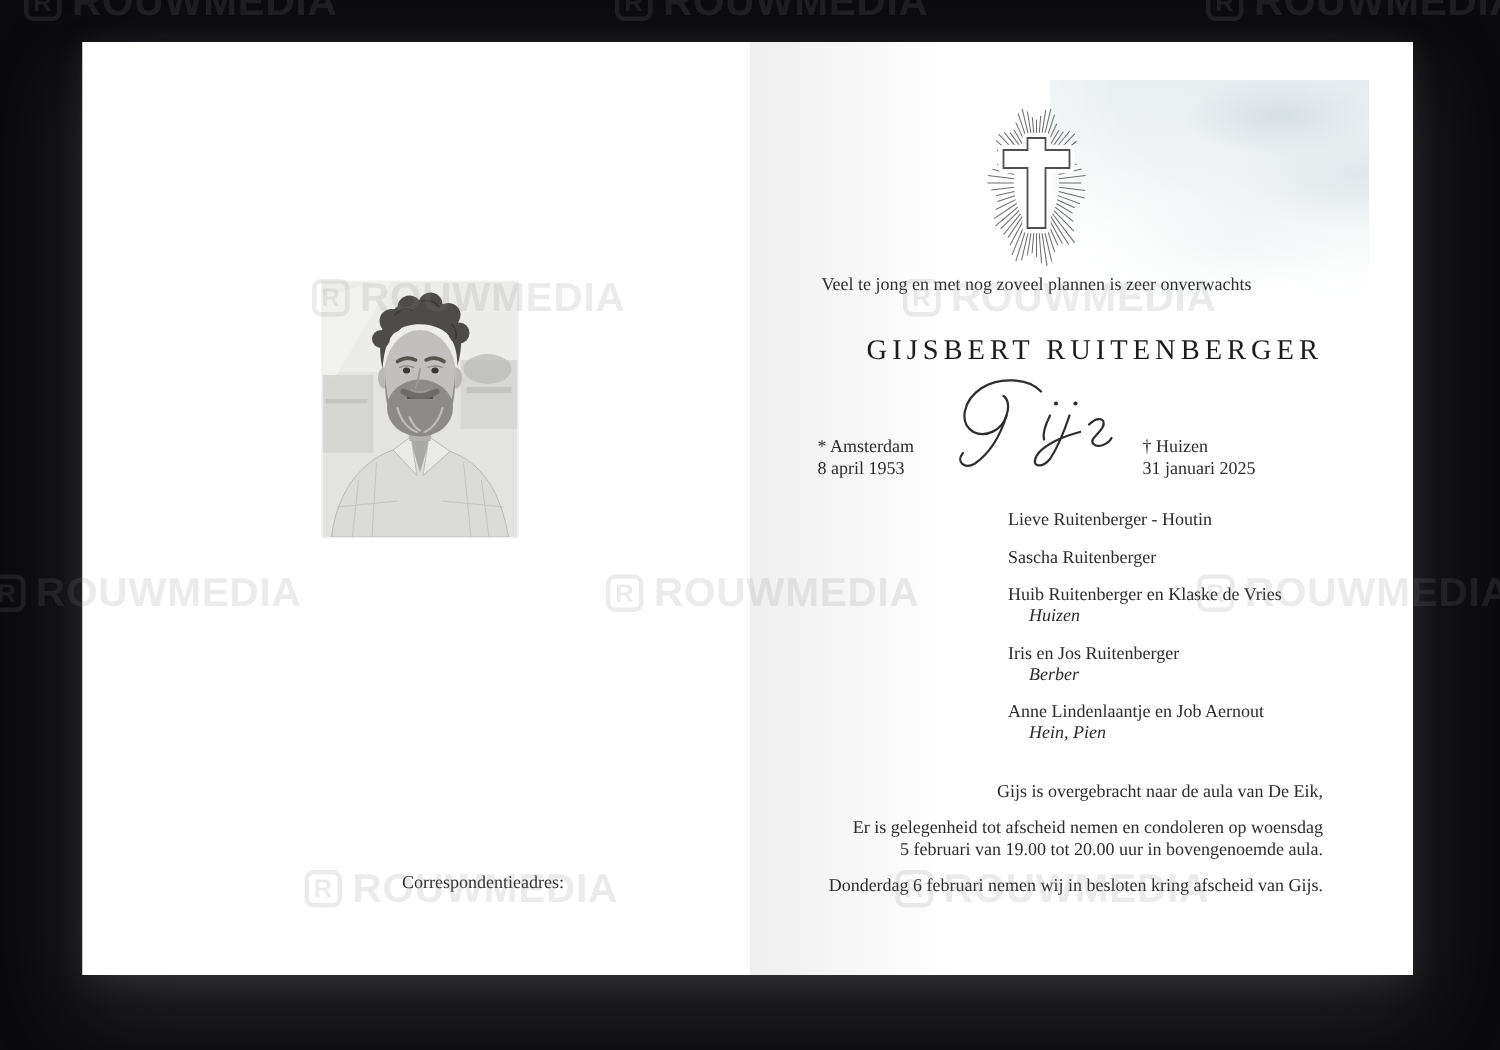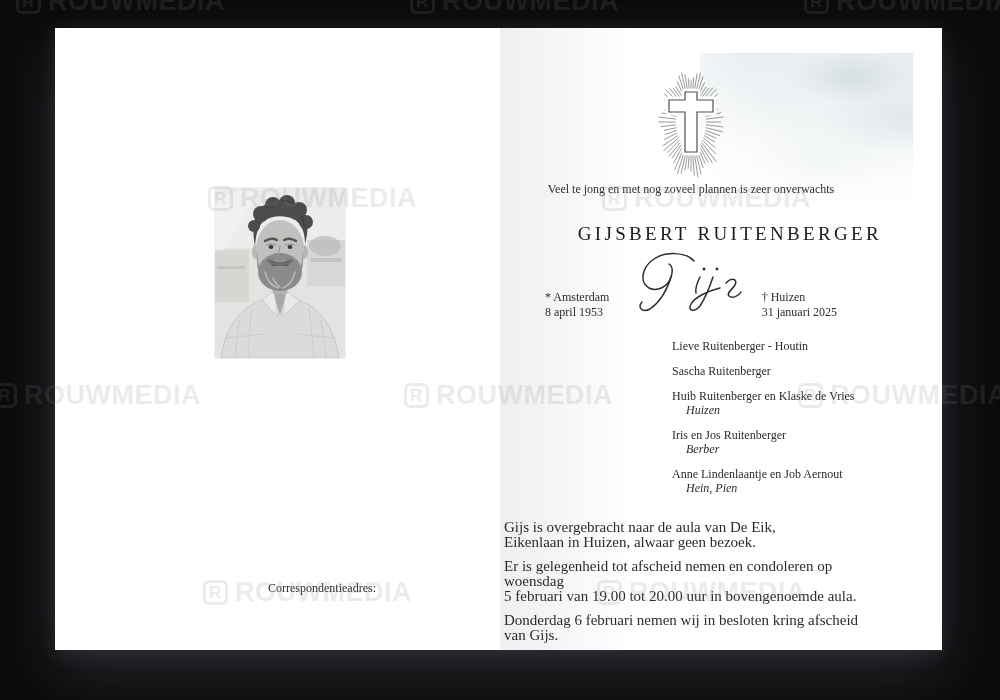--- a/index.html
+++ b/index.html
@@ -49,21 +49,21 @@
   .deceased-name{
     position:absolute;left:0;right:0;top:195px;text-align:right;
     font-size:19px;letter-spacing:0.175em;color:#1c1c1c;font-weight:normal;
   }
   .nickname{position:absolute;left:0;right:0;top:221px;display:flex;justify-content:center;}
   .dates{position:absolute;left:45px;right:45px;top:262px;display:flex;justify-content:space-between;font-size:12px;line-height:15px;}
   .dates .death{text-align:left;}
   .family{position:absolute;left:172px;top:312px;font-size:12px;line-height:13px;}
   .family .group{margin-bottom:12px;}
   .family .children{font-style:italic;margin-left:14px;margin-top:1px;}
-  .closing{position:absolute;left:4px;right:0;top:492px;text-align:left;font-size:15px;line-height:15px;}
+  .closing{position:absolute;left:16px;right:0;top:492px;text-align:right;font-size:12px;line-height:15px;}
   .closing p{margin-bottom:9px;}
 
   
   .photo{position:absolute;left:160px;top:160px;width:130px;height:170px;outline:1px solid rgba(0,0,0,0.05);}
   .correspondence{position:absolute;left:0;right:0;top:553px;text-align:center;font-size:12px;line-height:15px;}
 
   
   .wm-layer{position:absolute;inset:0;pointer-events:none;}
   .wm{
     position:absolute;display:flex;align-items:center;gap:7px;
@@ -288,21 +288,20 @@
         </div>
         <div class="group">
           <div>Anne Lindenlaantje en Job Aernout</div>
           <div class="children">Hein, Pien</div>
         </div>
       </div>
 
       <div class="closing">
         <p>
           <span>Gijs is overgebracht naar de aula van De Eik,</span><br>
-          <span>Eikenlaan in Huizen, alwaar geen bezoek.</span>
         </p>
         <p>
           <span>Er is gelegenheid tot afscheid nemen en condoleren op woensdag</span><br>
           <span>5 februari van 19.00 tot 20.00 uur in bovengenoemde aula.</span>
         </p>
         <p>
           <span>Donderdag 6 februari nemen wij in besloten kring afscheid van Gijs.</span>
         </p>
       </div>
     </div>

